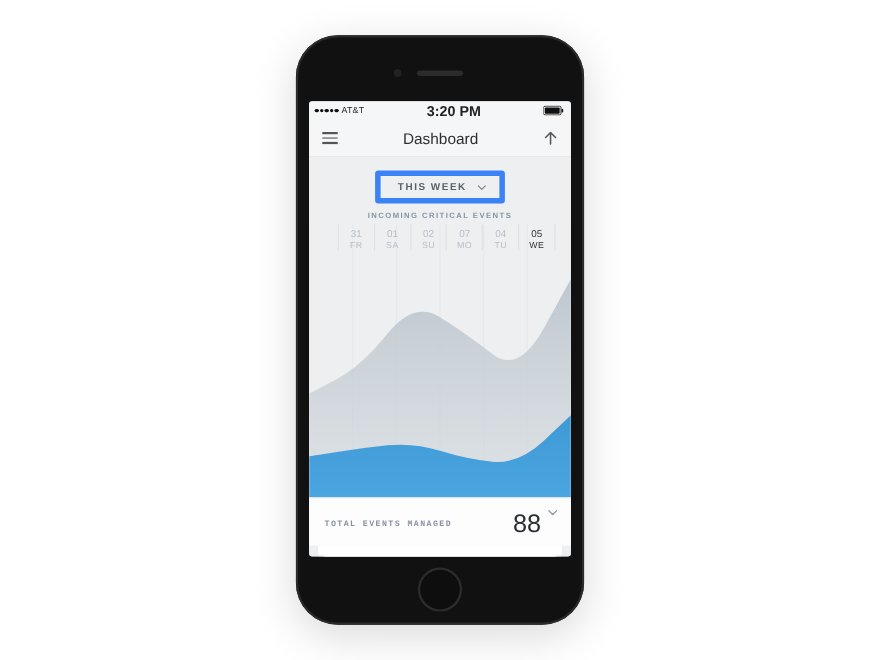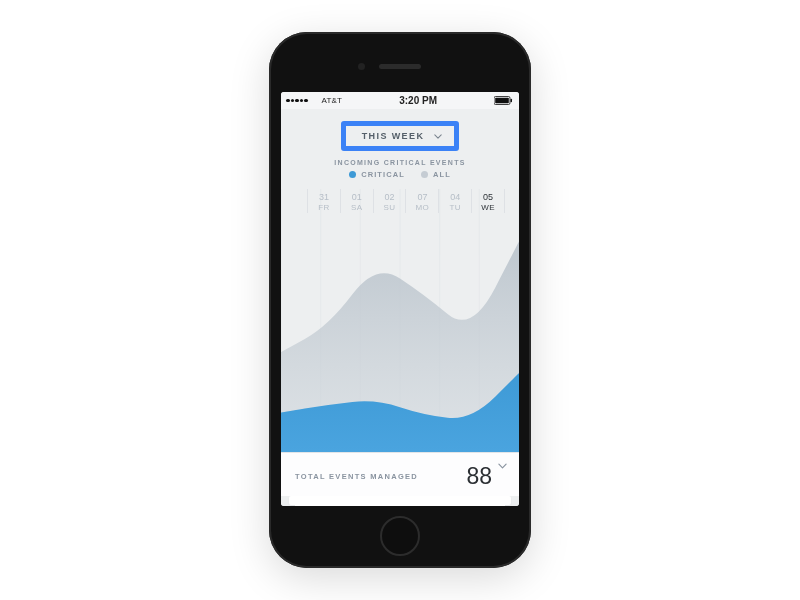--- a/index.html
+++ b/index.html
@@ -42,25 +42,25 @@
       overflow: hidden;
       display: flex; flex-direction: column;
     }
     
     .statusbar {
       height: 17px;
       background: #f5f6f7;
       display: flex; align-items: center; justify-content: space-between;
       padding: 0 5px; font-size: 9px; color: #222;
     }
-    .sb-left, .sb-right { display: flex; align-items: center; gap: 14px; }
+    .sb-left, .sb-right { display: flex; align-items: center; gap: 3px; }
     .dots { display: flex; gap: 1px; }
     .dots span { width: 3.5px; height: 3.5px; border-radius: 50%; background: #111; }
     .carrier { font-size: 8px; letter-spacing: 0.2px; }
-    .clock { font-weight: 600; font-size: 10px; }
+    .clock { font-weight: 600; font-size: 13px; }
     
     .appbar {
       height: 34px;
       display: flex; align-items: center; justify-content: space-between;
       padding: 0 12px;
       background: #f5f6f7;
       border-bottom: 1px solid #e4e6e8;
     }
     .hamburger { display: flex; flex-direction: column; gap: 3px; }
     .hamburger span { width: 14px; height: 1.5px; background: #555; }
@@ -123,21 +123,21 @@
     .x-labels .day { font-size: 9px; color: #b6bec7; line-height: 12px; font-weight: 500; }
     .x-labels .dow { font-size: 8px; color: #b6bec7; line-height: 10px; letter-spacing: 0.4px; }
     .x-labels .col.active .day, .x-labels .col.active .dow { color: #2e3338; font-weight: 400; }
     
     .footer-card {
       background: #fdfdfe;
       border-top: 1px solid #e2e5e8;
       padding: 10px 12px 6px 14px;
       display: flex; align-items: center; justify-content: space-between;
     }
-    .footer-label { font-size: 7.5px; letter-spacing: 1.3px; color: #8a94a0; font-weight: 600; }
+    .footer-label { font-size: 7.5px; letter-spacing: 1.3px; color: #8a94a0; font-weight: 600; font-family: Liberation Mono, monospace; }
     .footer-value-wrap { display: flex; align-items: flex-start; gap: 6px; }
     .footer-value { font-size: 23px; color: #2b2f33; font-weight: 400; }
     .card-stack {
       height: 10px; background: #fff; margin: 0 8px; border-radius: 2px;
       box-shadow: 0 -1px 0 #e4e6e8 inset, 0 1px 2px rgba(0,0,0,0.05);
       position: relative;
     }
     .card-stack::after {
       content: ""; position: absolute; left: 6px; right: 6px; top: 5px; height: 10px;
       background: #fff; border-radius: 2px;
@@ -167,43 +167,46 @@
       <div class="clock">3:20 PM</div>
       <div class="sb-right">
         <svg width="20" height="9" viewBox="0 0 20 9">
           <rect x="0" y="0.5" width="16" height="8" rx="1.5" fill="none" stroke="#111" stroke-width="0.8"></rect>
           <rect x="1.2" y="1.7" width="13.6" height="5.6" rx="0.8" fill="#111"></rect>
           <rect x="16.5" y="2.8" width="1.5" height="3.4" rx="0.7" fill="#111"></rect>
         </svg>
       </div>
     </div>
 
+    <div class="appbar">
+      <div class="hamburger">
+        <span></span>
+          <span></span>
+          <span></span>
+      </div>
+      <div class="title">Dashboard</div>
+      <div class="uparrow">
+        <svg width="13" height="14" viewBox="0 0 13 14">
+          <path d="M6.5 12 V2 M2 6 L6.5 1.5 L11 6" fill="none" stroke="#555" stroke-width="1.4" stroke-linecap="round" stroke-linejoin="round"></path>
+        </svg>
+      </div>
+    </div>
 
     <div class="content">
 
       <button class="range-pill">
         <span>THIS WEEK</span>
         <svg class="chev-down" viewBox="0 0 10 6">
           <path d="M1 1 L5 5 L9 1" fill="none" stroke="#7a848e" stroke-width="1.3" stroke-linecap="round" stroke-linejoin="round"></path>
         </svg>
       </button>
 
 
       <div class="subtitle">INCOMING CRITICAL EVENTS</div>
 
-      <div class="legend">
-        <div class="item">
-          <span class="swatch sw-critical"></span>
-          <span>CRITICAL</span>
-        </div>
-        <div class="item">
-          <span class="swatch sw-all"></span>
-          <span>ALL</span>
-        </div>
-      </div>
 
       <div class="chart-wrap">
         <svg class="chart-svg" viewBox="0 0 240 180" preserveAspectRatio="none">
           <defs>
             <linearGradient id="gAll" x1="0" y1="0" x2="0" y2="1">
               <stop offset="0%" stop-color="#b6c0c9" stop-opacity="0.85"></stop>
               <stop offset="100%" stop-color="#cfd6dc" stop-opacity="0.5"></stop>
             </linearGradient>
             <linearGradient id="gCrit" x1="0" y1="0" x2="0" y2="1">
               <stop offset="0%" stop-color="#3e9ad6"></stop>

